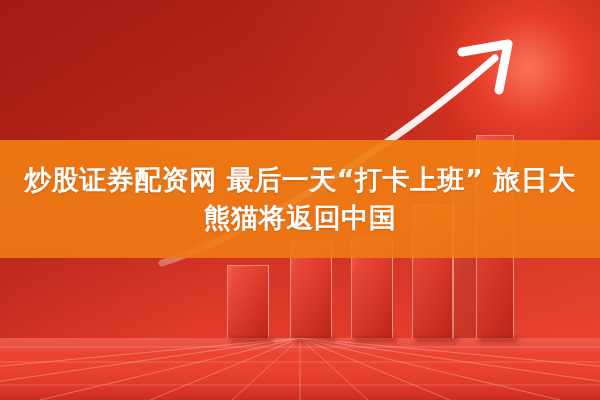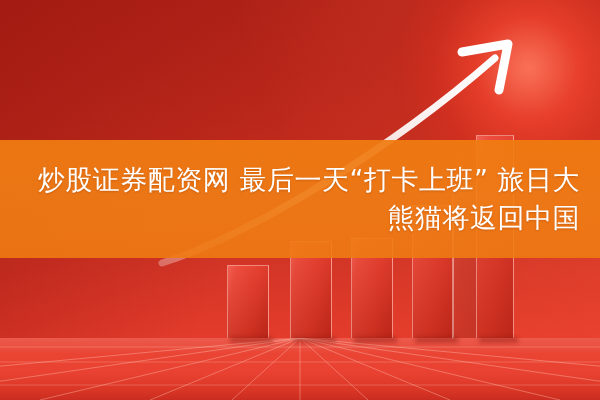--- a/index.html
+++ b/index.html
@@ -128,24 +128,24 @@
     background: linear-gradient(180deg,
       rgba(240,124,16,.93) 0%,
       rgba(240,126,20,.90) 45%,
       rgba(239,122,18,.90) 100%);
     display: flex;
     align-items: center;
     justify-content: center;
   }
   .headline {
     width: 560px;
-    text-align: right;
+    text-align: center;
     color: #ffffff;
     font-size: 27px;
-    font-weight: 400;
+    font-weight: 700;
     line-height: 38px;
     letter-spacing: .5px;
     text-shadow: 0 1px 2px rgba(120,40,0,.28);
     white-space: pre-wrap;
   }
 </style>
 </head>
 <body>
 
 <div id="stage">

